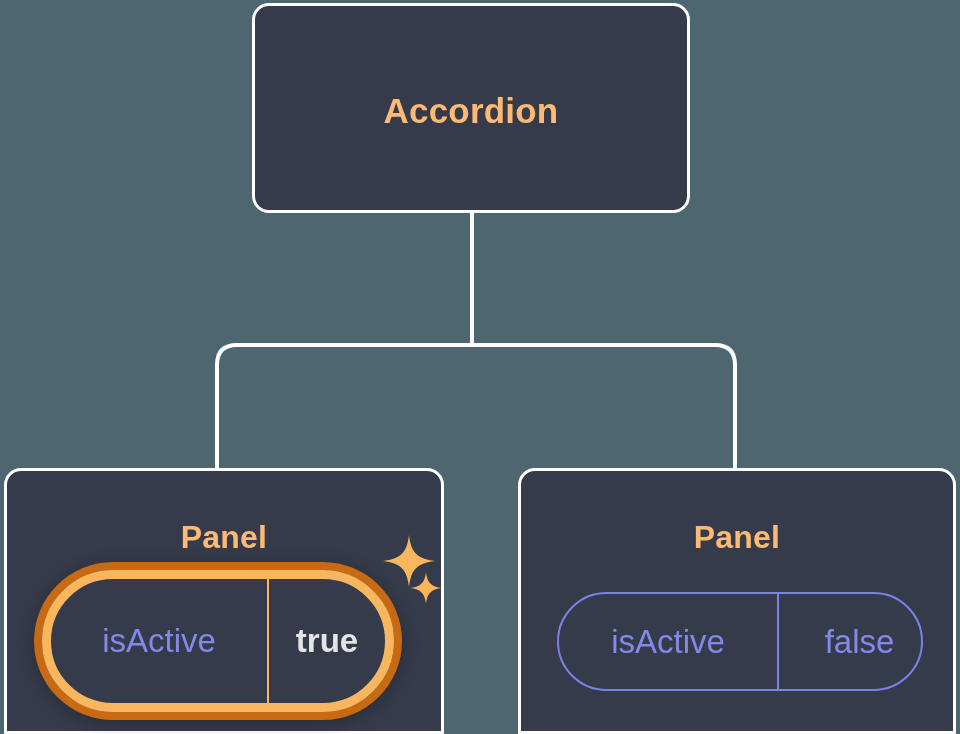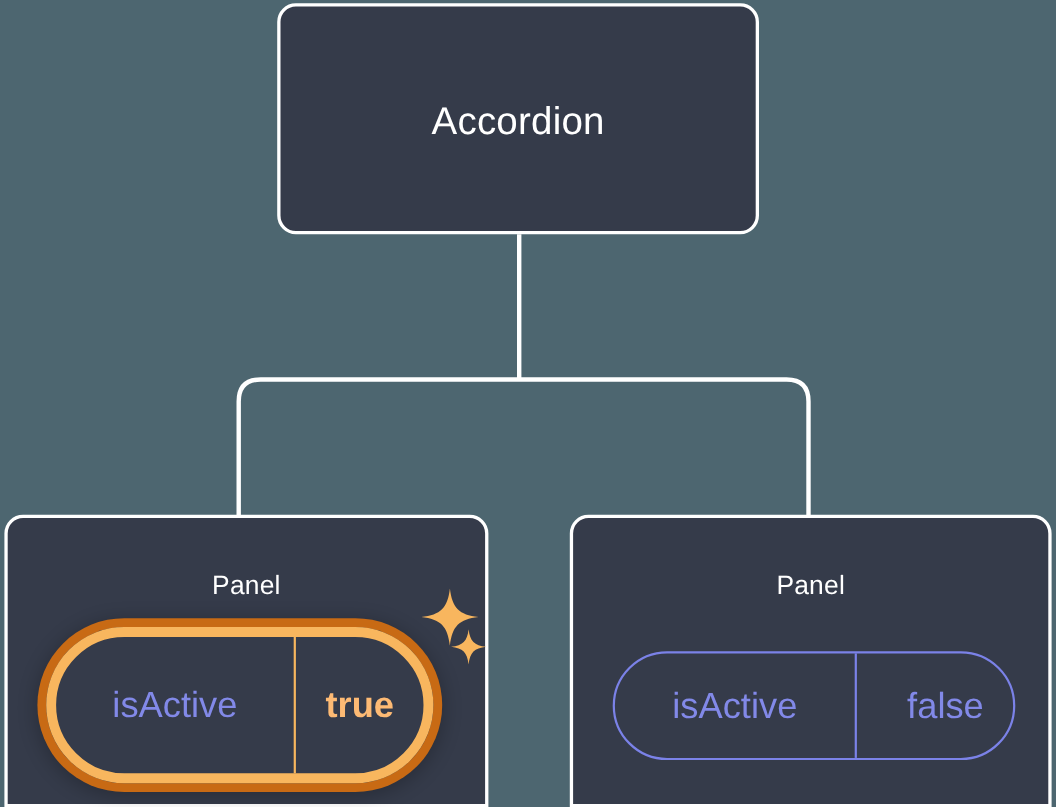--- a/index.html
+++ b/index.html
@@ -34,23 +34,23 @@
   
   .node-card {
     position: absolute;
     background: #353b4a;
     border: 3px solid #ffffff;
     border-radius: 17px;
     box-sizing: border-box;
   }
 
   .node-title {
-    color: #ffffff;
+    color: #fdba74;
     text-align: center;
-    font-weight: 400;
+    font-weight: 700;
     letter-spacing: 0.2px;
   }
 
   #node-accordion {
     left: 252px;
     top: 3px;
     width: 438px;
     height: 210px;
   }
   #node-accordion .node-title {
@@ -68,21 +68,21 @@
   }
   #node-panel-right {
     left: 518px;
     top: 468px;
     width: 438px;
     height: 266px;
     border-bottom-left-radius: 0;
     border-bottom-right-radius: 0;
   }
   .panel-card .node-title {
-    font-size: 24px;
+    font-size: 32px;
     margin-top: 48px;
   }
 
   
   .prop-pill {
     position: absolute;
     display: flex;
     align-items: stretch;
     box-sizing: border-box;
     border-radius: 999px;
@@ -120,21 +120,21 @@
       0 3px 16px 10px rgba(0, 0, 0, 0.22);
   }
   .prop-pill--highlight .prop-key,
   .prop-pill--highlight .prop-val {
     font-size: 33px;
     color: #8289e8;
   }
   .prop-pill--highlight .prop-val {
     border-left: 2px solid #f8b65e;
     font-weight: 700;
-    color: #fdba74;
+    color: #e5e5e5;
   }
 
   #pill-left {
     left: 42px;
     top: 570px;
     width: 352px;
     height: 142px;
   }
   #pill-left .prop-key { width: 216px; }
   #pill-left .prop-val { width: 118px; }

